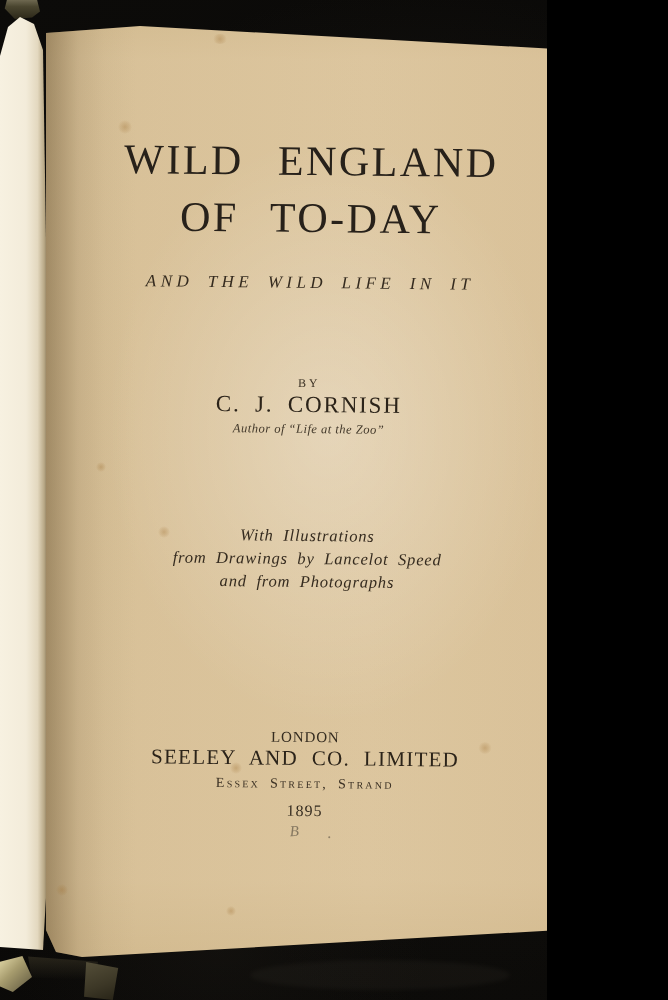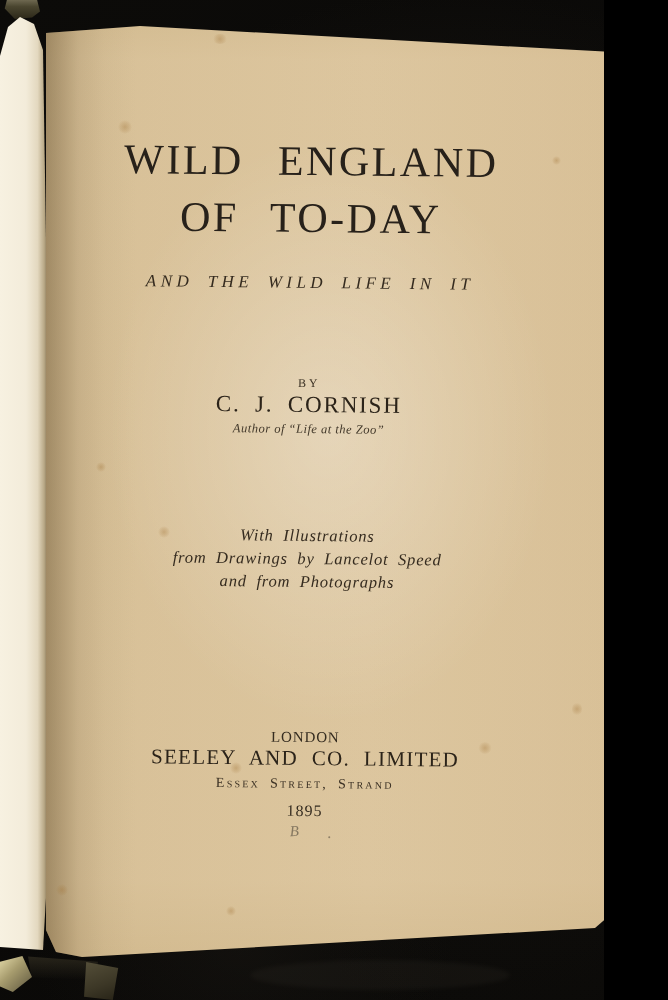--- a/index.html
+++ b/index.html
@@ -1,17 +1,17 @@
 <!DOCTYPE html>
 <html style="--background-color: #0a0908; --page-color: #ecdfc7; --facing-page-color: #f3ecda; --ink-color: #2b2319; --spine-color: #4a452f; --pencil-color: #766a56;"><head>
 <meta charset="utf-8">
 <style>
   html,body{margin:0;padding:0;background:#000;}
   #stage{
-    position:relative;width:604px;height:1000px;overflow:hidden;
+    position:relative;width:547px;height:1000px;overflow:hidden;
     font-family:"Liberation Serif","DejaVu Serif",serif;
     background:
       radial-gradient(ellipse 500px 300px at 75% 20%, rgba(42,38,32,.35), rgba(0,0,0,0) 70%),
       radial-gradient(ellipse 400px 500px at 85% 70%, rgba(36,33,28,.30), rgba(0,0,0,0) 70%),
       radial-gradient(ellipse 300px 200px at 40% 95%, rgba(40,36,30,.25), rgba(0,0,0,0) 70%),
       linear-gradient(160deg,#0c0b09 0%,#090807 45%,#0b0a08 100%);
   }
   
   .felt-streak{position:absolute;border-radius:50%;filter:blur(2px);opacity:.18;background:#3a362e;}
 

